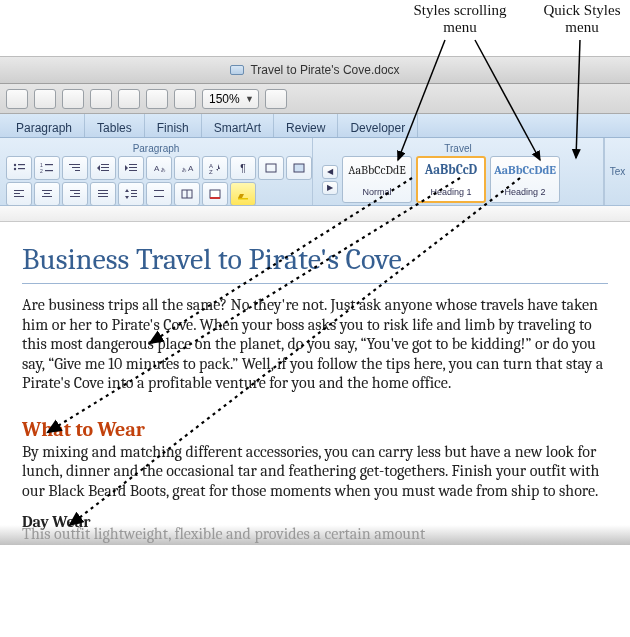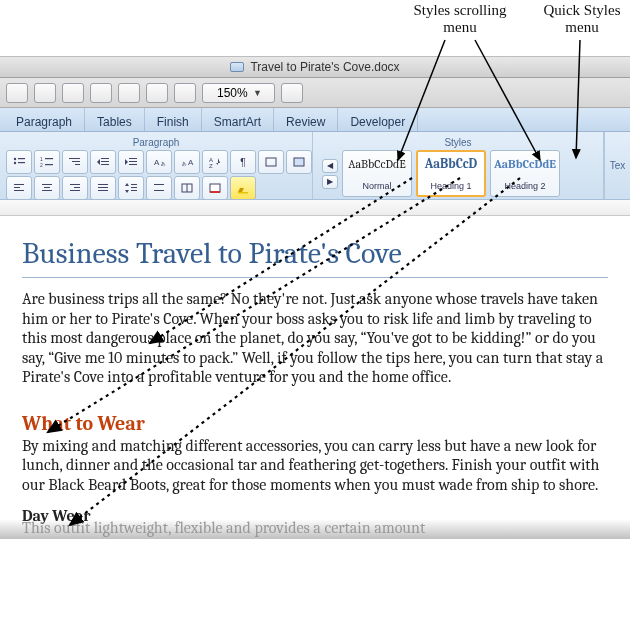--- a/index.html
+++ b/index.html
@@ -17,21 +17,21 @@
   }
   .annot {
     position: absolute;
     font-family: Georgia, 'Times New Roman', serif;
     font-size: 15px;
     text-align: center;
     line-height: 1.1;
     color: #111;
   }
   .titlebar {
-    height: 22px;
+    height: 28px;
     background: linear-gradient(#e8e8e8, #cfcfcf);
     border-top: 1px solid #bdbdbd;
     border-bottom: 1px solid #9f9f9f;
     display: flex;
     align-items: center;
     justify-content: center;
     font-size: 12px;
     color: #333;
     position: relative;
   }
@@ -49,21 +49,21 @@
     padding: 0 6px;
     gap: 6px;
   }
   .tbicon {
     width: 22px; height: 20px; border: 1px solid #9aa0a6; border-radius: 3px;
     background: linear-gradient(#fbfbfb,#e8e8e8);
   }
   .zoom {
     display: flex; align-items: center; gap: 2px;
     border: 1px solid #9aa0a6; background: linear-gradient(#fcfcfc,#ececec);
-    border-radius: 3px; padding: 1px 12px; height: 20px;
+    border-radius: 3px; padding: 1px 4px; height: 20px;
   }
   .zoom input { border:none; background:transparent; width:36px; font-size:12px; text-align:left; outline:none; }
   .zoom .drop { font-size: 9px; color:#444; }
   .tabbar {
     height: 24px;
     background: linear-gradient(#d9e8f7,#c3d8ee);
     border-bottom: 1px solid #9cb6d2;
     display: flex;
     align-items: stretch;
     padding: 0 4px;
@@ -362,21 +362,21 @@
         <div class="smbtn highlight">
             <svg width="14" height="12">
               <polygon points="2,10 4,6 8,6 6,10" fill="#cc9a00"></polygon>
               <rect x="2" y="10" width="10" height="1.5" fill="#e6c200"></rect>
             </svg>
           </div>
       </div>
     </div>
 
     <div class="group styles-group">
-      <div class="group-label">Styles</div>
+      <div class="group-label">Travel</div>
       <div class="styles-row">
         <div class="scroll-arrows">
           <div class="arrowbtn">◀</div>
           <div class="arrowbtn">▶</div>
         </div>
         <div class="style-card">
           <div class="style-sample">AaBbCcDdE</div>
           <div class="style-name">Normal</div>
         </div>
         <div class="style-card selected">

